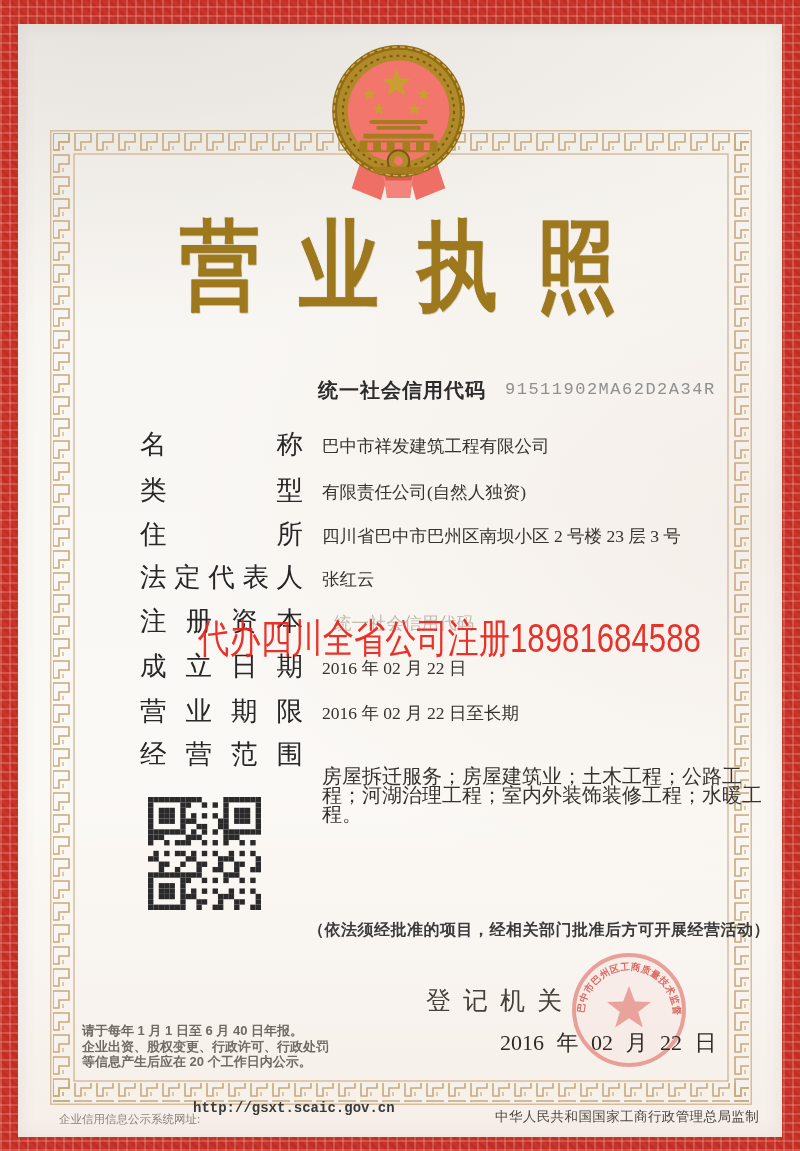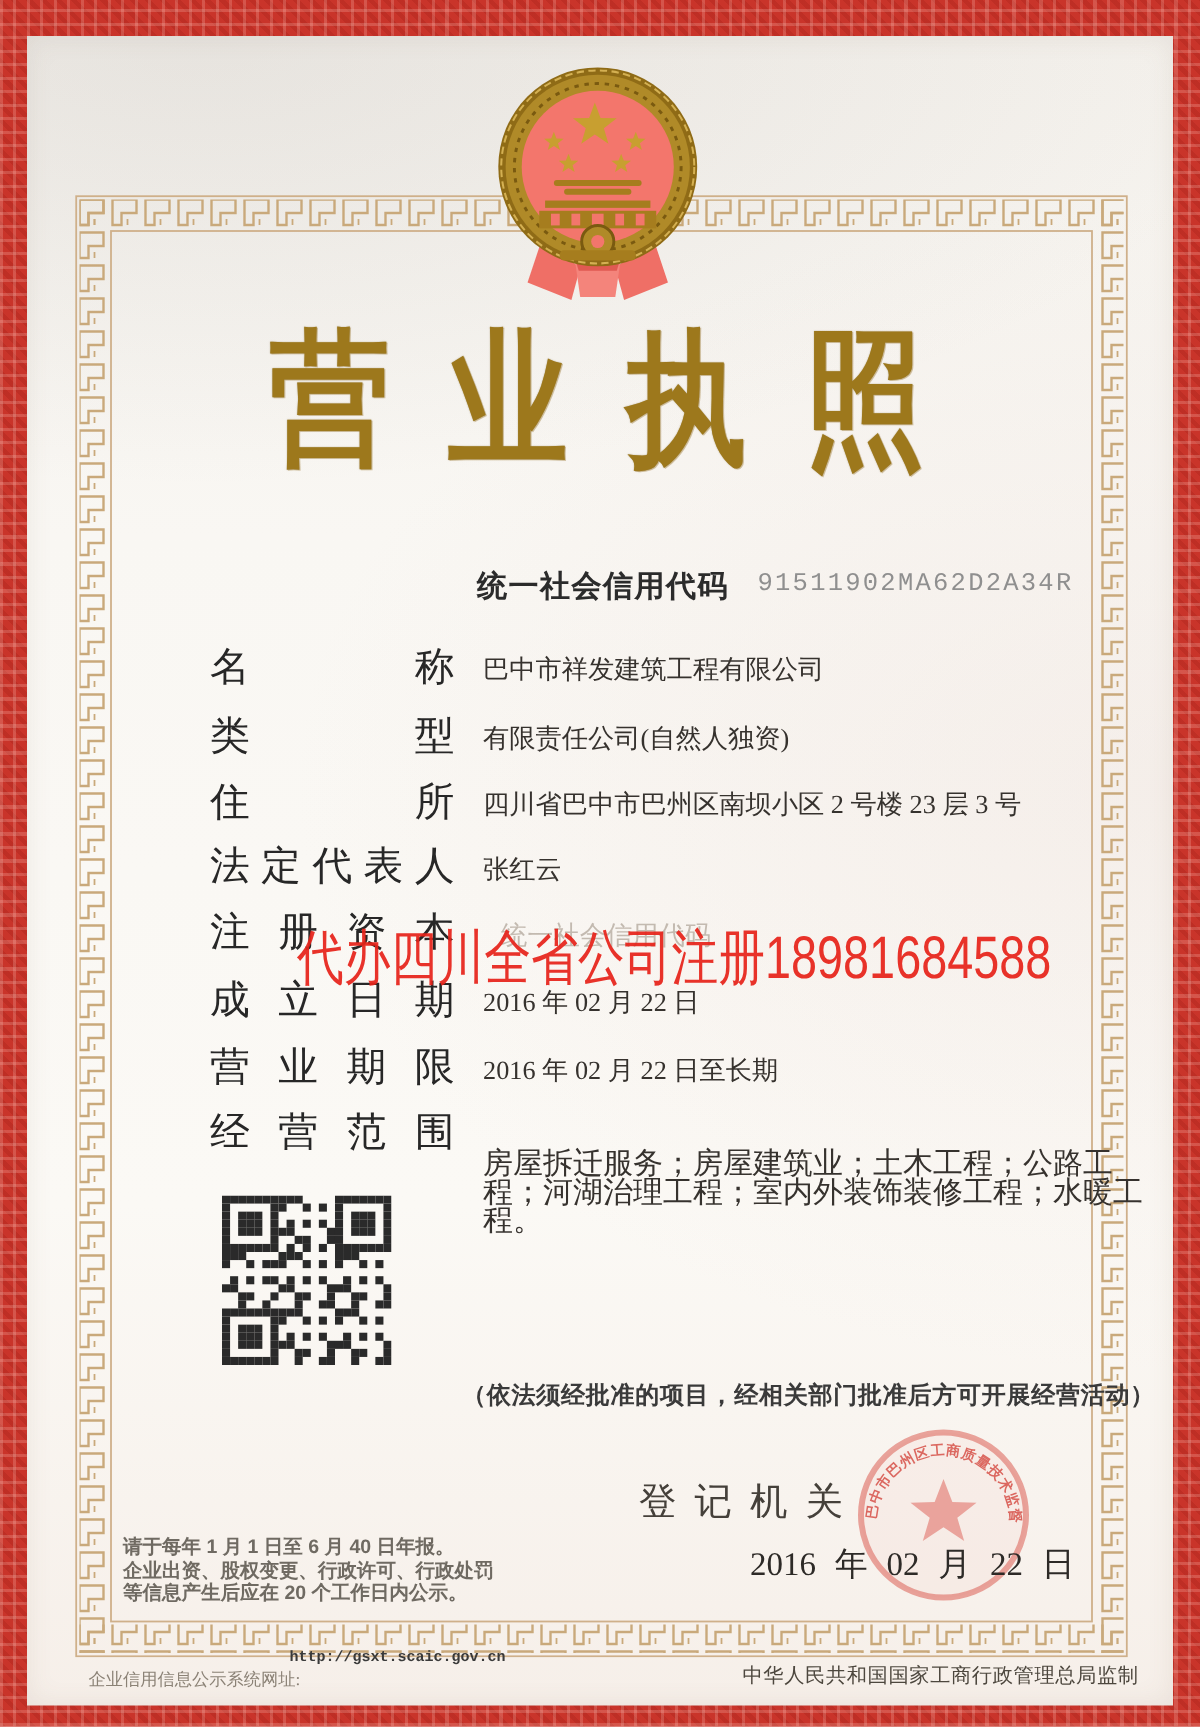--- a/index.html
+++ b/index.html
@@ -56,21 +56,21 @@
     color:#3a3a3a;letter-spacing:.5px;}
   .reg-label{position:absolute;left:406px;top:984px;font-size:25px;font-weight:500;
     color:#45403a;letter-spacing:12px;margin-left:20px;}
   .reg-date{position:absolute;left:500px;top:1028px;font-size:22px;color:#2d2a27;
     font-family:"Liberation Serif",serif;word-spacing:7px;z-index:5;}
   .seal{position:absolute;left:554px;top:935px;z-index:4;}
   
   .annual{position:absolute;left:82px;top:1023px;font-size:13px;line-height:15.5px;
     color:#6f6a62;font-weight:600;}
   
-  .site-url{position:absolute;left:193px;top:1100px;font-size:10px;font-weight:700;
+  .site-url{position:absolute;left:193px;top:1100px;font-size:14px;font-weight:700;
     color:#3a3a3a;font-family:"Liberation Mono",monospace;}
   .site-label{position:absolute;left:59px;top:1112px;font-size:11.5px;color:#8b8276;
     font-family:"Liberation Serif",serif;}
   .issuer{position:absolute;left:495px;top:1108px;font-size:13.5px;color:#4d473e;
     font-family:"Liberation Serif",serif;letter-spacing:.4px;}
 </style>
 </head>
 <body>
 
 <div class="frame"></div>

